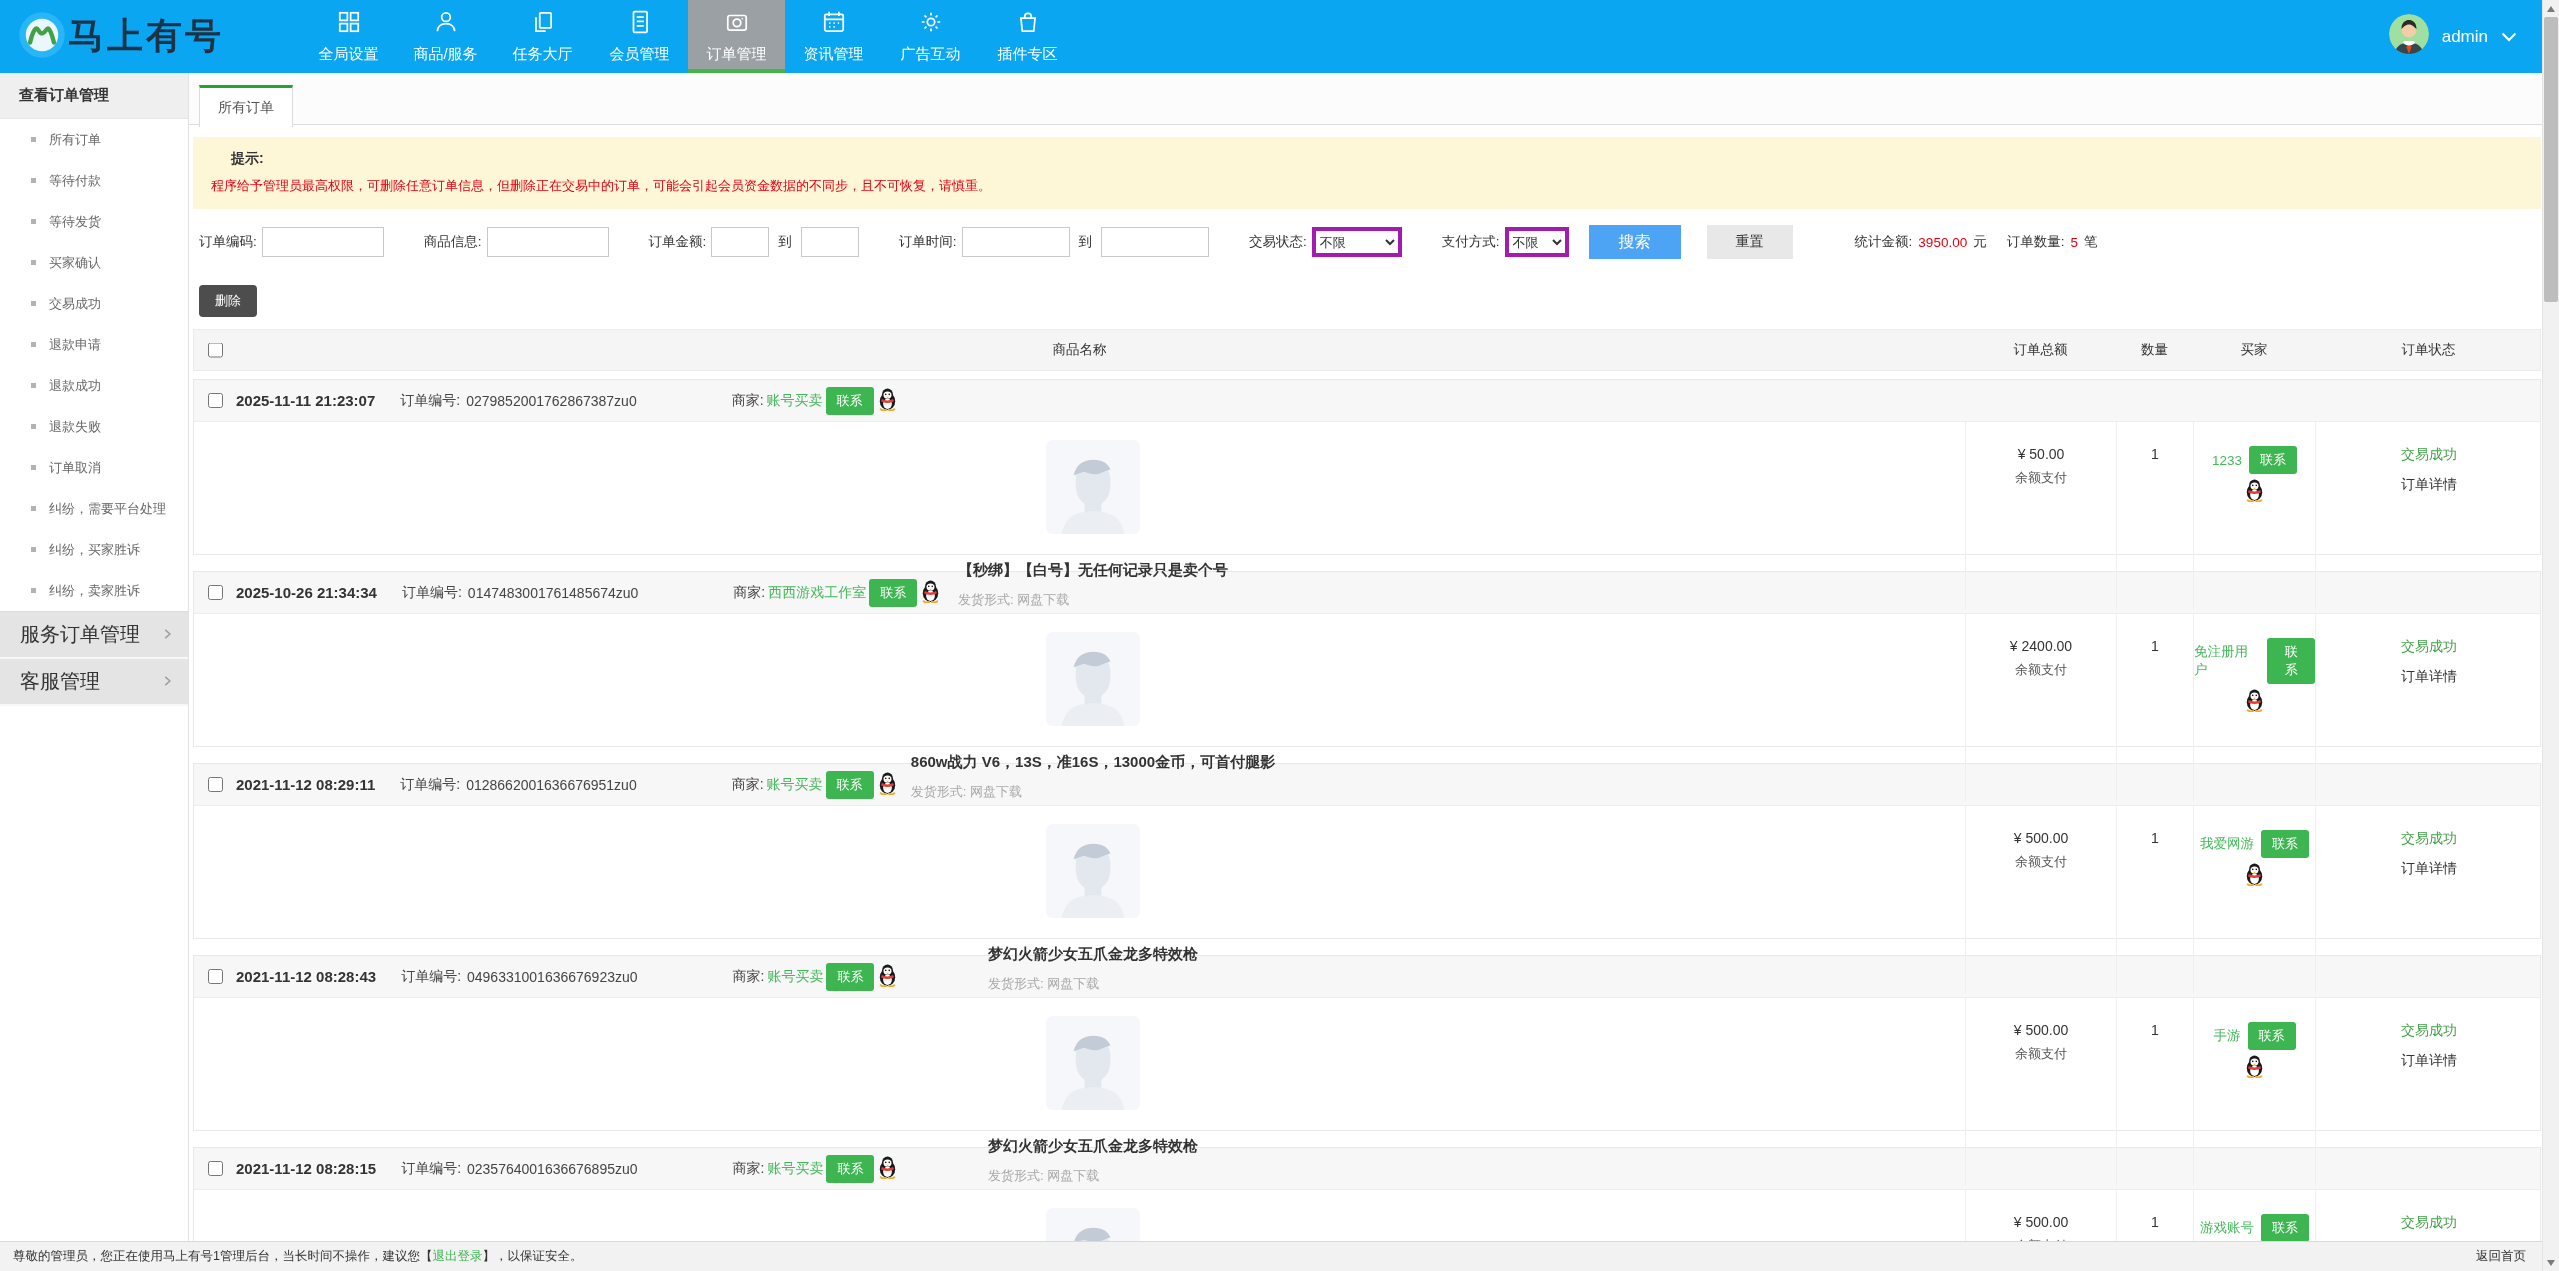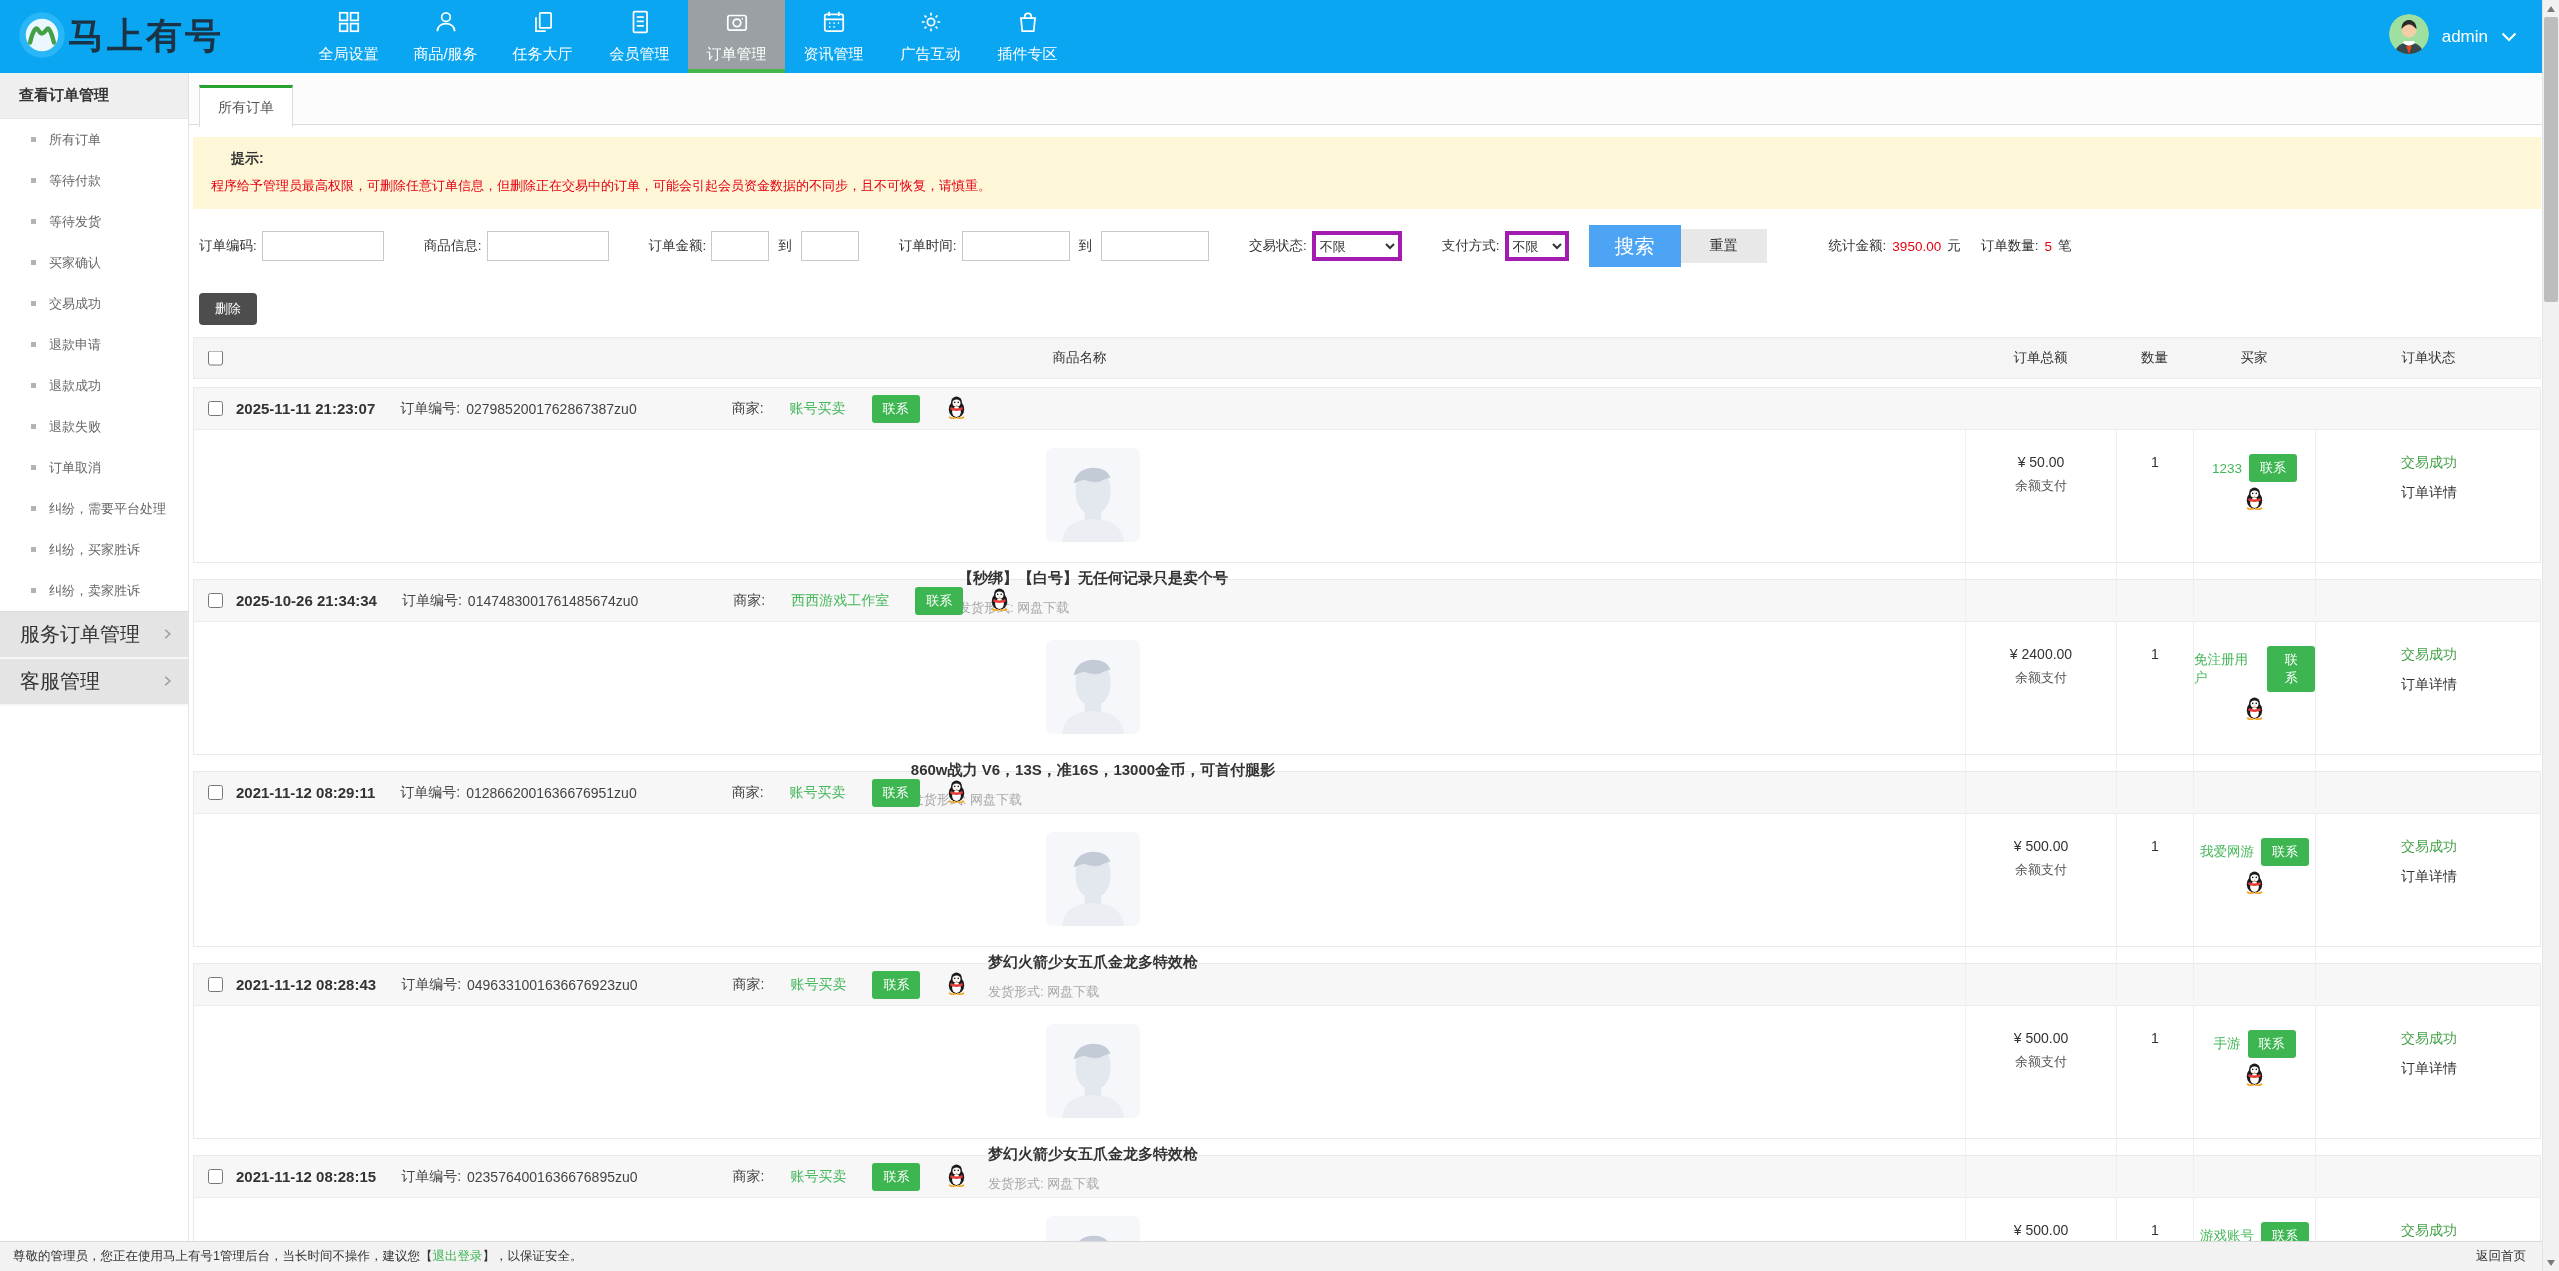--- a/index.html
+++ b/index.html
@@ -34,41 +34,41 @@
   .notice-body { font-size:13px; color:#e60012; }
 
   .filters { display:flex; align-items:center; margin:16px 0 0 6px; font-size:13.5px; color:#333; }
   .fgroup { display:flex; align-items:center; margin-right:40px; }
   .f-label { margin-right:5px; white-space:nowrap; }
   .f-input { height:30px; border:1px solid #c9c9c9; padding:0 6px; font-size:13px; background:#fff; }
   .w120 { width:122px; } .w58 { width:58px; } .w108 { width:108px; }
   .to { margin:0 9px; }
   .f-select { height:30px; border:4px solid #a21caf; background:#fff; font-size:13px; color:#333; }
   .sel-w90 { width:90px; } .sel-w64 { width:64px; }
-  .search-btn { width:92px; height:42px; background:#4da3f4; color:#fff; border:none; font-size:20px; cursor:pointer; }
+  .search-btn { width:92px; height:34px; background:#4da3f4; color:#fff; border:none; font-size:16px; margin-right:26px; cursor:pointer; }
   .reset-btn { width:86px; height:34px; background:#e8e8e8; color:#333; border:none; font-size:14px; margin-right:62px; cursor:pointer; }
   .stats { display:flex; align-items:center; gap:6px; font-size:13.5px; white-space:nowrap; }
   .stat-val { color:#e60012; font-weight:normal; }
   .stat-gap { width:8px; }
 
   .delete-btn { width:58px; height:32px; background:#4d4d4d; color:#fff; border:none; border-radius:4px; font-size:13px; margin:26px 0 12px 6px; cursor:pointer; display:block; }
 
   .grid-cols { display:grid; grid-template-columns:1771px 151px 77px 122px 227px; }
   .thead { width:2348px; height:42px; background:#f5f5f5; border:1px solid #ebebeb; align-items:center; font-size:13.5px; color:#333; margin-bottom:8px; }
   .th-product { position:relative; text-align:center; }
   .th-product input { position:absolute; left:14px; top:50%; transform:translateY(-50%); width:15px; height:15px; }
   .th-cell { text-align:center; }
 
   .order-card { width:2348px; border:1px solid #e9e9e9; margin-bottom:16px; background:#fff; }
   .oc-head { height:42px; background:#f7f7f7; border-bottom:1px solid #ededed; display:flex; align-items:center; font-size:14px; color:#444; }
   .oc-head input { margin-left:14px; width:15px; height:15px; }
   .oc-date { font-weight:bold; margin-left:13px; font-size:15px; color:#333; white-space:nowrap; }
   .oc-lab { margin-left:25px; }
   .oc-no { margin-left:6px; }
-  .oc-seller-wrap { margin-left:95px; display:flex; align-items:center; gap:26px; }
+  .oc-seller-wrap { margin-left:95px; display:flex; align-items:center; gap:3px; }
   .link-green { color:#45b75a; cursor:pointer; }
   .contact-btn { background:#3db551; color:#fff; font-size:13px; padding:5px 11px; border-radius:3px; border:none; cursor:pointer; }
   .oc-body { height:132px; }
   .oc-cell { border-left:1px solid #efefef; display:flex; flex-direction:column; align-items:center; padding-top:24px; font-size:14px; color:#333; }
   .cell-product { display:flex; padding:18px 0 0 27px; gap:22px; border-left:none; }
   .p-img { width:94px; height:94px; border-radius:6px; overflow:hidden; flex:0 0 auto; }
   .p-title { font-size:15px; font-weight:bold; color:#333; margin:5px 0 11px; }
   .p-delivery { font-size:13px; color:#a8a8a8; }
   .pay-sub { font-size:13px; color:#555; margin-top:7px; }
   .buyer-line { display:flex; align-items:center; gap:7px; font-size:13.5px; }

